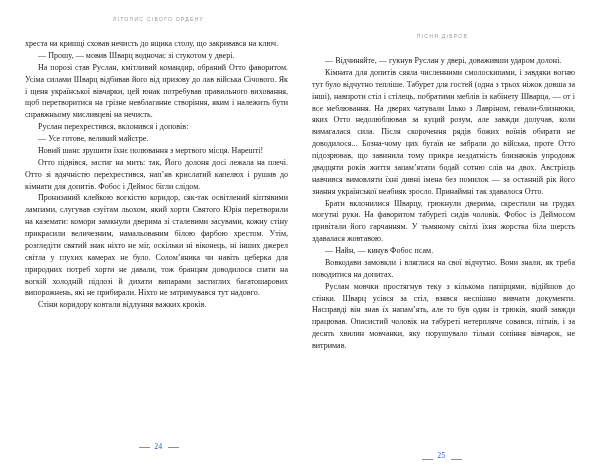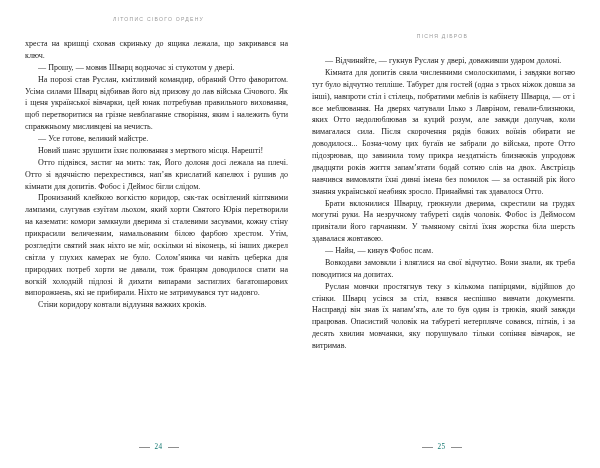--- a/index.html
+++ b/index.html
@@ -70,66 +70,67 @@
     word-spacing: 0.15px;
   }
   .para.no-indent { text-indent: 0; }
 
   .folio {
     height: 26px;
     display: flex;
     align-items: center;
     justify-content: center;
     gap: 5px;
-    color: #0f766e;
+    color: #1d4ed8;
   }
   .folio .rule {
     display: block;
     width: 11px;
     height: 1px;
     background: #8e8e8e;
   }
   .folio .num {
     font-size: 7.2px;
     letter-spacing: 0.4px;
     font-family: "Liberation Serif", "DejaVu Serif", serif;
   }
   .page-left .folio { padding-left: 4px; }
-  .page-right .folio { padding-right: 4px; }
+  .page-right .folio { padding-right: 4px; align-items: flex-end; }
 </style>
 </head>
 <body>
 
 <div class="spread">
 
   <div class="page page-left">
     <div class="running-head">ЛІТОПИС СІВОГО ОРДЕНУ</div>
     <div class="text-block">
-      <p class="para no-indent">хреста на кришці сховав скриньку до ящика лежала, що закривався на ключ.</p>
+      <p class="para no-indent">хреста на кришці сховав нечисть до ящика столу, що закривався на ключ.</p>
       <p class="para">— Прошу, — мовив Шварц водночас зі стукотом у двері.</p>
       <p class="para">На порозі став Руслан, кмітливий командир, обраний Отто фаворитом. Усіма силами Шварц відбивав його від призову до лав війська Січового. Як і щеня української вівчарки, цей юнак потребував правильного виховання, щоб перетворитися на грізне невблаганне створіння, яким і належить бути справжньому мисливцеві на нечисть.</p>
+      <p class="para">Руслан перехрестився, вклонився і доповів:</p>
       <p class="para">— Усе готове, великий майстре.</p>
       <p class="para">Новий шанс зрушити їхнє полювання з мертвого місця. Нарешті!</p>
       <p class="para">Отто підвівся, застиг на мить: так, Його долоня досі лежала на плечі. Отто зі вдячністю перехрестився, нап’яв крислатий капелюх і рушив до кімнати для допитів. Фобос і Деймос бігли слідом.</p>
       <p class="para">Пронизаний клейкою вогкістю коридор, сяк-так освітлений кіптявими лампами, слугував єзуїтам льохом, який хорти Святого Юрія перетворили на каземати: комори замкнули дверима зі сталевими засувами, кожну стіну прикрасили величезним, намальованим білою фарбою хрестом. Утім, розгледіти святий знак ніхто не міг, оскільки ні віконець, ні інших джерел світла у глухих камерах не було. Солом’яника чи навіть цеберка для природних потреб хорти не давали, тож бранцям доводилося спати на вогкій холодній підлозі й дихати випарами застиглих багатошарових випорожнень, які не прибирали. Ніхто не затримувався тут надовго.</p>
       <p class="para">Стіни коридору ковтали відлуння важких кроків.</p>
     </div>
     <div class="folio">
       <span class="rule"></span>
       <span class="num">24</span>
       <span class="rule"></span>
     </div>
   </div>
 
   <div class="page page-right">
     <div class="running-head">ПІСНЯ ДІБРОВ</div>
     <div class="text-block">
       <p class="para">— Відчиняйте, — гукнув Руслан у двері, доваживши ударом долоні.</p>
       <p class="para">Кімната для допитів сяяла численними смолоскипами, і завдяки вогню тут було відчутно тепліше. Табурет для гостей (одна з трьох ніжок довша за інші), навпроти стіл і стілець, побратими меблів із кабінету Шварца, — от і все меблювання. На дверях чатували Ілько з Лавріном, гевали-близнюки, яких Отто недолюблював за куций розум, але завжди долучав, коли вимагалася сила. Після скорочення рядів божих воїнів обирати не доводилося... Бозна-чому цих бугаїв не забрали до війська, проте Отто підозрював, що завинила тому прикра нездатність близнюків упродовж двадцяти років життя запам’ятати бодай сотню слів на двох. Австрієць навчився вимовляти їхні дивні імена без помилок — за останній рік його знання української неабияк зросло. Принаймні так здавалося Отто.</p>
-      <p class="para">Брати вклонилися Шварцу, грюкнули дверима, скрестили на грудях могутні руки. На незручному табуреті сидів чоловік. Фобос із Деймосом привітали його гарчанням. У тьмяному світлі їхня жорстка біла шерсть здавалася жовтавою.</p>
+      <p class="para">Брати вклонилися Шварцу, грюкнули дверима, скрестили на грудях могутні руки. На фаворитом табуреті сидів чоловік. Фобос із Деймосом привітали його гарчанням. У тьмяному світлі їхня жорстка біла шерсть здавалася жовтавою.</p>
       <p class="para">— Найн, — кинув Фобос псам.</p>
       <p class="para">Вовкодави замовкли і вляглися на свої відчутно. Вони знали, як треба поводитися на допитах.</p>
       <p class="para">Руслан мовчки простягнув теку з кількома папірцями, відійшов до стінки. Шварц усівся за стіл, взявся неспішно вивчати документи. Насправді він знав їх напам’ять, але то був один із трюків, який завжди працював. Опасистий чоловік на табуреті нетерпляче совався, пітнів, і за десять хвилин мовчанки, яку порушувало тільки сопіння вівчарок, не витримав.</p>
     </div>
     <div class="folio">
       <span class="rule"></span>
       <span class="num">25</span>
       <span class="rule"></span>
     </div>
   </div>

